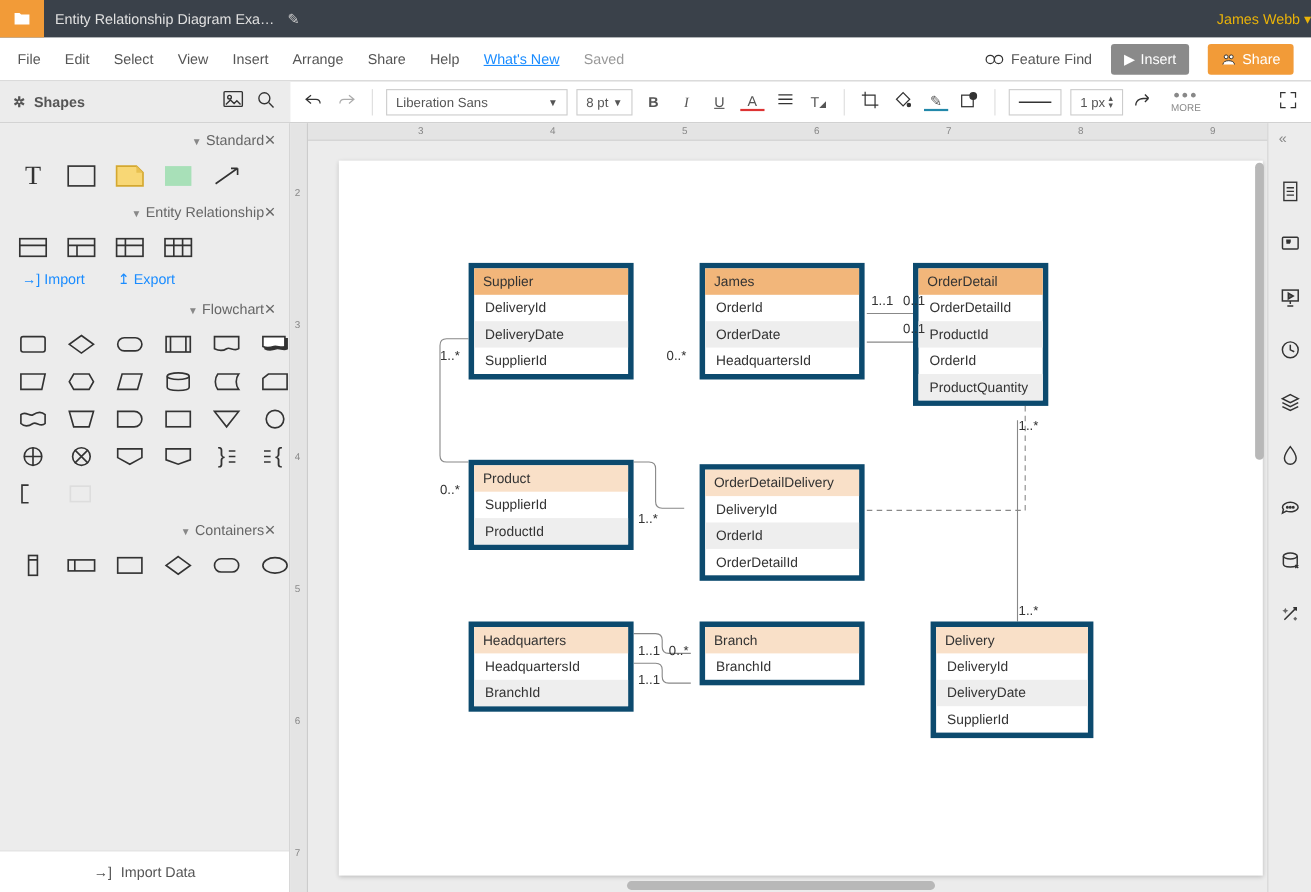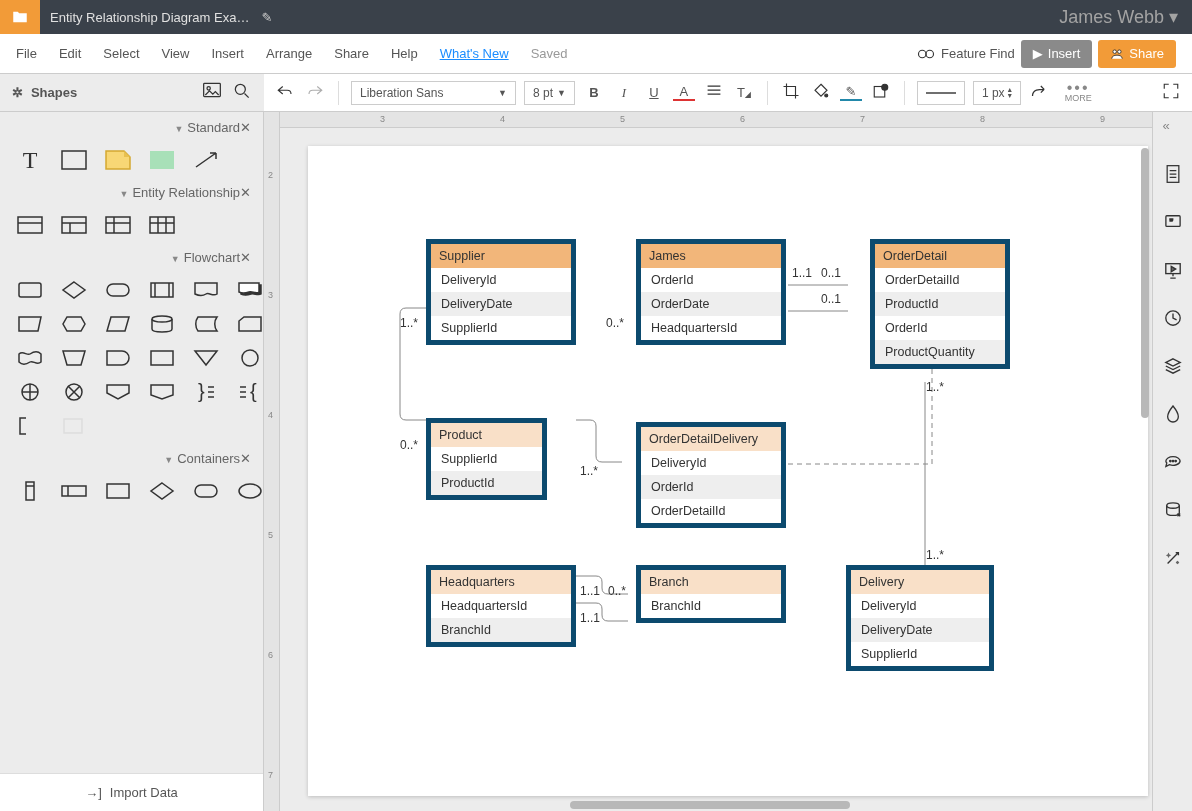--- a/index.html
+++ b/index.html
@@ -1,26 +1,26 @@
 <!DOCTYPE html>
 <html><head>
 <meta charset="utf-8">
 <style>
 *{box-sizing:border-box;margin:0;padding:0;font-family:-apple-system,BlinkMacSystemFont,"Segoe UI",Arial,sans-serif}
 body{width:1192px;height:811px;overflow:hidden;background:#fff;font-size:13px;color:#333}
 .titlebar{height:34px;background:#3a414a;display:flex;align-items:center;color:#fff}
 .tb-icon{width:40px;height:34px;background:#f29b38;display:flex;align-items:center;justify-content:center}
 .tb-title{margin-left:10px;color:#e0e0e0}
 .tb-pencil{margin-left:12px;color:#ccc}
-.tb-user{margin-left:auto;margin-right:14px;color:#a3a3a3;font-size:18px}
+.tb-user{margin-left:auto;color:#eab308;font-size:13px}
 .menubar{height:40px;display:flex;align-items:center;padding:0 16px;border-bottom:1px solid #ccc}
 .menubar .mitem{margin-right:22px;color:#555;cursor:pointer}
 .menubar .mitem.blue{color:#1a8cff;text-decoration:underline}
 .menubar .mitem.grey{color:#999}
-.mb-right{margin-left:auto;display:flex;align-items:center;gap:6px}
+.mb-right{margin-left:auto;display:flex;align-items:center;gap:17px}
 .ff{display:flex;align-items:center;gap:6px;color:#555}
 .btn{height:28px;border-radius:3px;padding:0 12px;display:flex;align-items:center;gap:5px;font-size:13px;cursor:pointer}
 .btn-grey{background:#8a8a8a;color:#fff}
 .btn-orange{background:#f29b38;color:#fff}
 .toolbar{height:38px;display:flex;align-items:stretch;border-bottom:1px solid #ccc}
 .tool-left{width:264px;background:#ececec;display:flex;align-items:center;padding:0 12px}
 .tool-left .shapes{display:flex;align-items:center;gap:8px;font-weight:600;color:#555}
 .tool-left-right{margin-left:auto;display:flex;gap:10px;color:#555}
 .tool-right{flex:1;display:flex;align-items:center;padding:0 10px;gap:8px}
 .tb-div{width:0;height:24px;border-left:1px solid #ddd;margin:0 4px}
@@ -232,20 +232,24 @@
             <path d="M2 9h24M10 3v16"></path>
           </svg>
         </div>
    <div class="shape">
           <svg viewBox="0 0 28 22">
             <rect x="2" y="3" width="24" height="16"></rect>
             <path d="M2 9h24M10 3v16M18 3v16"></path>
           </svg>
         </div>
   </div>
+  <div class="er-links">
+   <span>→] <span>Import</span></span>
+   <span>↥ <span>Export</span></span>
+  </div>
 
   <div class="section-hdr">
         <span><span class="tri">▼</span><span>Flowchart</span></span>
         <span>✕</span>
       </div>
   <div class="shape-row">
    <div class="shape">
           <svg viewBox="0 0 28 22">
             <rect x="3" y="4" width="22" height="14" rx="2"></rect>
           </svg>
@@ -471,28 +475,28 @@
      <div class="er">DeliveryId</div>
      <div class="er alt">DeliveryDate</div>
      <div class="er">SupplierId</div>
     </div>
     <div class="entity" style="left:328px;top:93px;width:150px">
      <div class="eh">James</div>
      <div class="er">OrderId</div>
      <div class="er alt">OrderDate</div>
      <div class="er">HeadquartersId</div>
     </div>
-    <div class="entity" style="left:562px;top:93px;width:140px">
+    <div class="entity" style="left:522px;top:93px;width:123px">
      <div class="eh">OrderDetail</div>
      <div class="er">OrderDetailId</div>
      <div class="er alt">ProductId</div>
      <div class="er">OrderId</div>
      <div class="er alt">ProductQuantity</div>
     </div>
-    <div class="entity" style="left:118px;top:272px;width:121px">
+    <div class="entity" style="left:118px;top:272px;width:150px">
      <div class="eh light">Product</div>
      <div class="er">SupplierId</div>
      <div class="er alt">ProductId</div>
     </div>
     <div class="entity" style="left:328px;top:276px;width:150px">
      <div class="eh light">OrderDetailDelivery</div>
      <div class="er">DeliveryId</div>
      <div class="er alt">OrderId</div>
      <div class="er">OrderDetailId</div>
     </div>

